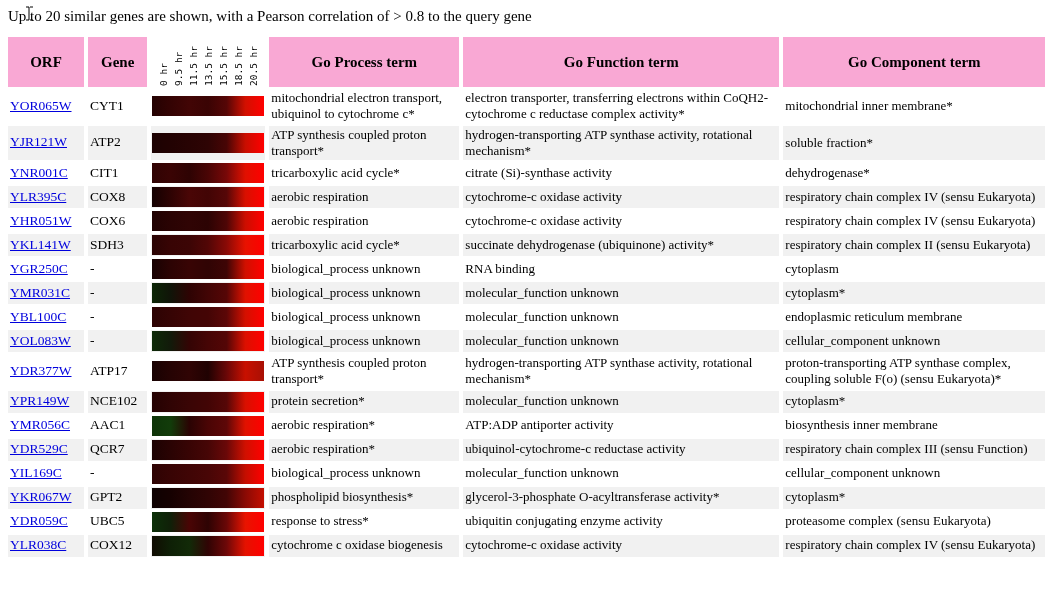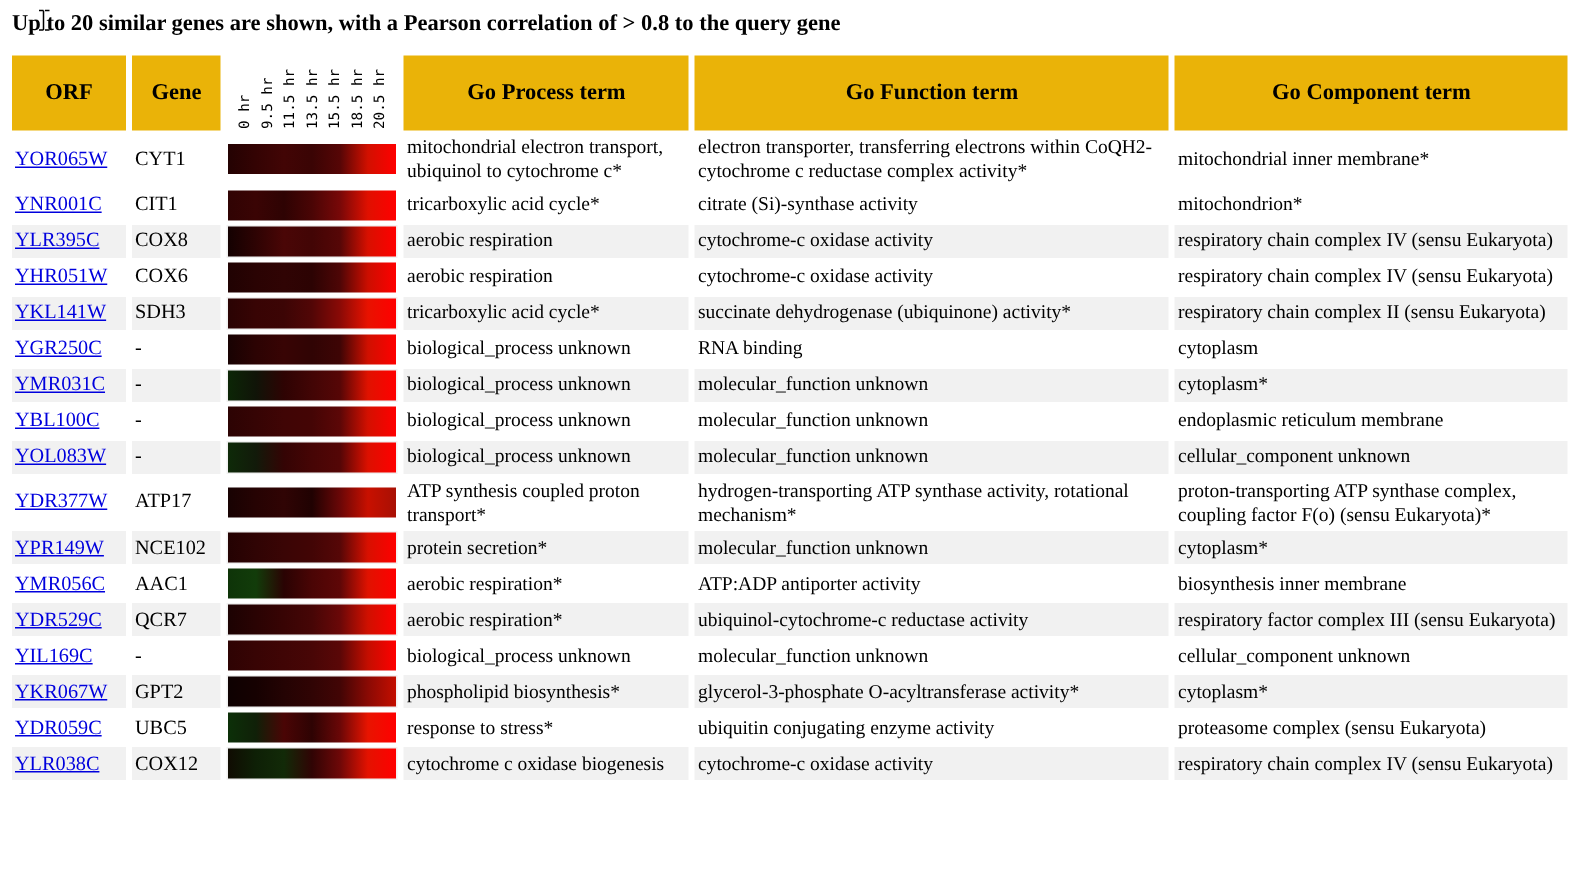--- a/index.html
+++ b/index.html
@@ -1,36 +1,36 @@
 <!DOCTYPE html>
 <html><head>
 <meta charset="utf-8">
 <style>
   html,body{margin:0;padding:0;background:#ffffff;}
   body{
     width:1051px;height:596px;overflow:hidden;position:relative;
     font-family:"Liberation Serif","DejaVu Serif",serif;color:#000;
   }
   #title{
-    margin:8px 2px 10px 8px;font-size:15px;font-weight:bold;
+    margin:8px 2px 10px 8px;font-size:15px;font-weight:normal;
     font-family:"Liberation Serif","DejaVu Serif",serif;
   }
   #cursor{position:absolute;left:25px;top:6px;pointer-events:none;}
   table{
     border-collapse:separate;border-spacing:4px 2px;
     margin-left:4px;table-layout:fixed;
   }
   col.c-orf{width:76px;}
   col.c-gene{width:56px;}
   col.c-heat{width:114px;}
   col.c-proc{width:190px;}
   col.c-func{width:316px;}
   col.c-comp{width:262px;}
   th{
-    background:#eab308;font-size:15px;font-weight:bold;
+    background:#f9a8d4;font-size:15px;font-weight:bold;
     text-align:center;vertical-align:middle;padding:13px;
   }
   th.heat-head{background:#ffffff;padding:1px 0;}
   .tlabels{display:flex;align-items:flex-end;justify-content:center;height:48px;}
   .tl{
     writing-mode:vertical-rl;transform:rotate(180deg);
     font-family:"DejaVu Sans Mono","Liberation Mono",monospace;
     font-size:9.5px;font-weight:normal;white-space:nowrap;
     width:15px;height:48px;text-align:left;line-height:15px;
   }
@@ -86,29 +86,39 @@
       <tr>
         <td><a href="#" class="orf">YOR065W</a></td>
         <td class="gene">CYT1</td>
         <td class="heat">
           <div class="strip" style="background: linear-gradient(to right, rgb(36, 2, 2), rgb(52, 3, 3), rgb(66, 5, 5), rgb(58, 4, 4), rgb(86, 6, 6), rgb(210, 16, 0), rgb(255, 0, 0));"></div>
         </td>
         <td>mitochondrial electron transport, ubiquinol to cytochrome c*</td>
         <td>electron transporter, transferring electrons within CoQH2-cytochrome c reductase complex activity*</td>
         <td>mitochondrial inner membrane*</td>
       </tr>
+      <tr class="stripe">
+        <td><a href="#" class="orf">YJR121W</a></td>
+        <td class="gene">ATP2</td>
+        <td class="heat">
+          <div class="strip" style="background: linear-gradient(to right, rgb(28, 2, 2), rgb(34, 2, 2), rgb(40, 3, 3), rgb(46, 4, 4), rgb(72, 5, 5), rgb(200, 14, 0), rgb(255, 0, 0));"></div>
+        </td>
+        <td>ATP synthesis coupled proton transport*</td>
+        <td>hydrogen-transporting ATP synthase activity, rotational mechanism*</td>
+        <td>soluble fraction*</td>
+      </tr>
       <tr>
         <td><a href="#" class="orf">YNR001C</a></td>
         <td class="gene">CIT1</td>
         <td class="heat">
           <div class="strip" style="background: linear-gradient(to right, rgb(48, 3, 3), rgb(58, 4, 4), rgb(46, 3, 3), rgb(74, 5, 5), rgb(120, 8, 8), rgb(224, 16, 0), rgb(255, 0, 0));"></div>
         </td>
         <td>tricarboxylic acid cycle*</td>
         <td>citrate (Si)-synthase activity</td>
-        <td>mitochondrion*</td>
+        <td>dehydrogenase*</td>
       </tr>
       <tr class="stripe">
         <td><a href="#" class="orf">YLR395C</a></td>
         <td class="gene">COX8</td>
         <td class="heat">
           <div class="strip" style="background: linear-gradient(to right, rgb(20, 1, 1), rgb(46, 3, 3), rgb(74, 6, 6), rgb(66, 5, 5), rgb(86, 7, 7), rgb(216, 16, 0), rgb(255, 0, 0));"></div>
         </td>
         <td>aerobic respiration</td>
         <td>cytochrome-c oxidase activity</td>
         <td>respiratory chain complex IV (sensu Eukaryota)</td>
@@ -174,21 +184,21 @@
         <td>cellular_component unknown</td>
       </tr>
       <tr>
         <td><a href="#" class="orf">YDR377W</a></td>
         <td class="gene">ATP17</td>
         <td class="heat">
           <div class="strip" style="background: linear-gradient(to right, rgb(24, 2, 2), rgb(38, 3, 3), rgb(48, 4, 4), rgb(32, 2, 2), rgb(106, 7, 7), rgb(200, 16, 0), rgb(168, 16, 4));"></div>
         </td>
         <td>ATP synthesis coupled proton transport*</td>
         <td>hydrogen-transporting ATP synthase activity, rotational mechanism*</td>
-        <td>proton-transporting ATP synthase complex, coupling factor F(o) (sensu Eukaryota)*</td>
+        <td>proton-transporting ATP synthase complex, coupling soluble F(o) (sensu Eukaryota)*</td>
       </tr>
       <tr class="stripe">
         <td><a href="#" class="orf">YPR149W</a></td>
         <td class="gene">NCE102</td>
         <td class="heat">
           <div class="strip" style="background: linear-gradient(to right, rgb(36, 2, 2), rgb(48, 4, 4), rgb(58, 5, 5), rgb(66, 5, 5), rgb(86, 7, 7), rgb(216, 16, 0), rgb(255, 0, 0));"></div>
         </td>
         <td>protein secretion*</td>
         <td>molecular_function unknown</td>
         <td>cytoplasm*</td>
@@ -204,21 +214,21 @@
         <td>biosynthesis inner membrane</td>
       </tr>
       <tr class="stripe">
         <td><a href="#" class="orf">YDR529C</a></td>
         <td class="gene">QCR7</td>
         <td class="heat">
           <div class="strip" style="background: linear-gradient(to right, rgb(28, 2, 2), rgb(42, 3, 3), rgb(56, 4, 4), rgb(70, 6, 6), rgb(106, 8, 8), rgb(208, 16, 0), rgb(255, 0, 0));"></div>
         </td>
         <td>aerobic respiration*</td>
         <td>ubiquinol-cytochrome-c reductase activity</td>
-        <td>respiratory factor complex III (sensu Eukaryota)</td>
+        <td>respiratory chain complex III (sensu Function)</td>
       </tr>
       <tr>
         <td><a href="#" class="orf">YIL169C</a></td>
         <td class="gene">-</td>
         <td class="heat">
           <div class="strip" style="background: linear-gradient(to right, rgb(46, 3, 3), rgb(56, 4, 4), rgb(64, 5, 5), rgb(72, 6, 6), rgb(90, 7, 7), rgb(196, 14, 0), rgb(255, 0, 0));"></div>
         </td>
         <td>biological_process unknown</td>
         <td>molecular_function unknown</td>
         <td>cellular_component unknown</td>

